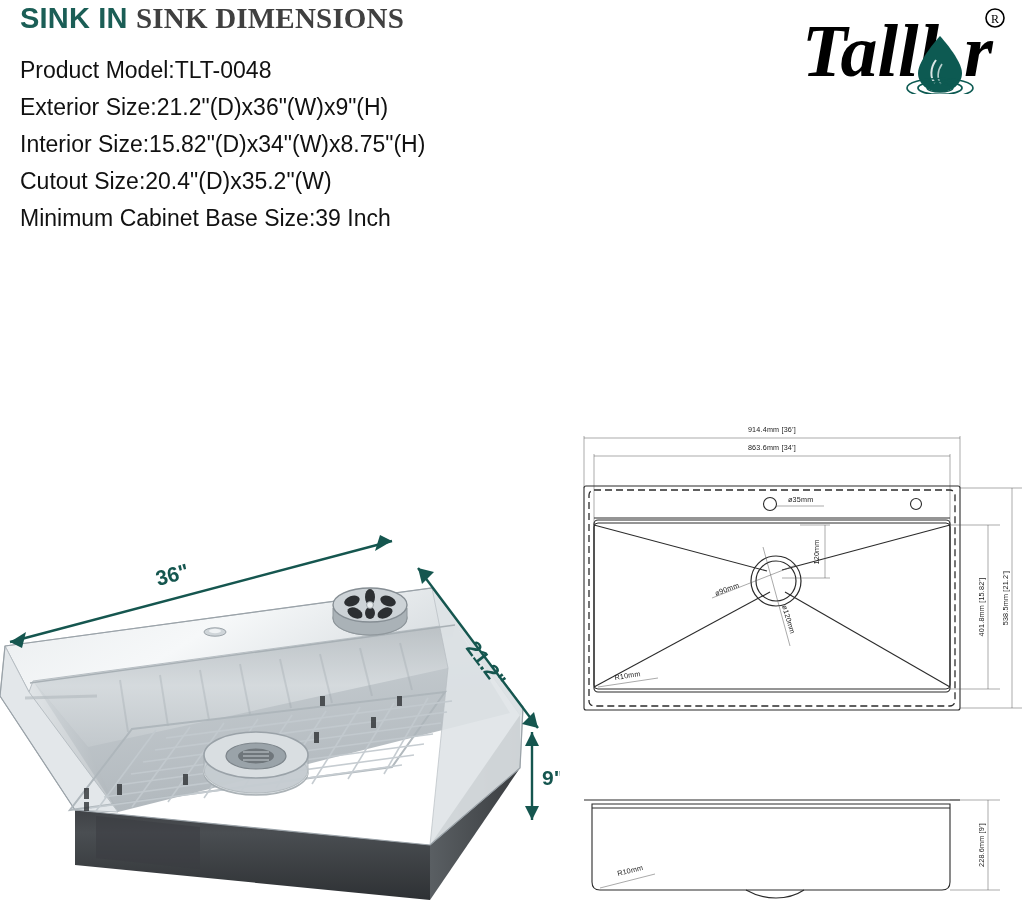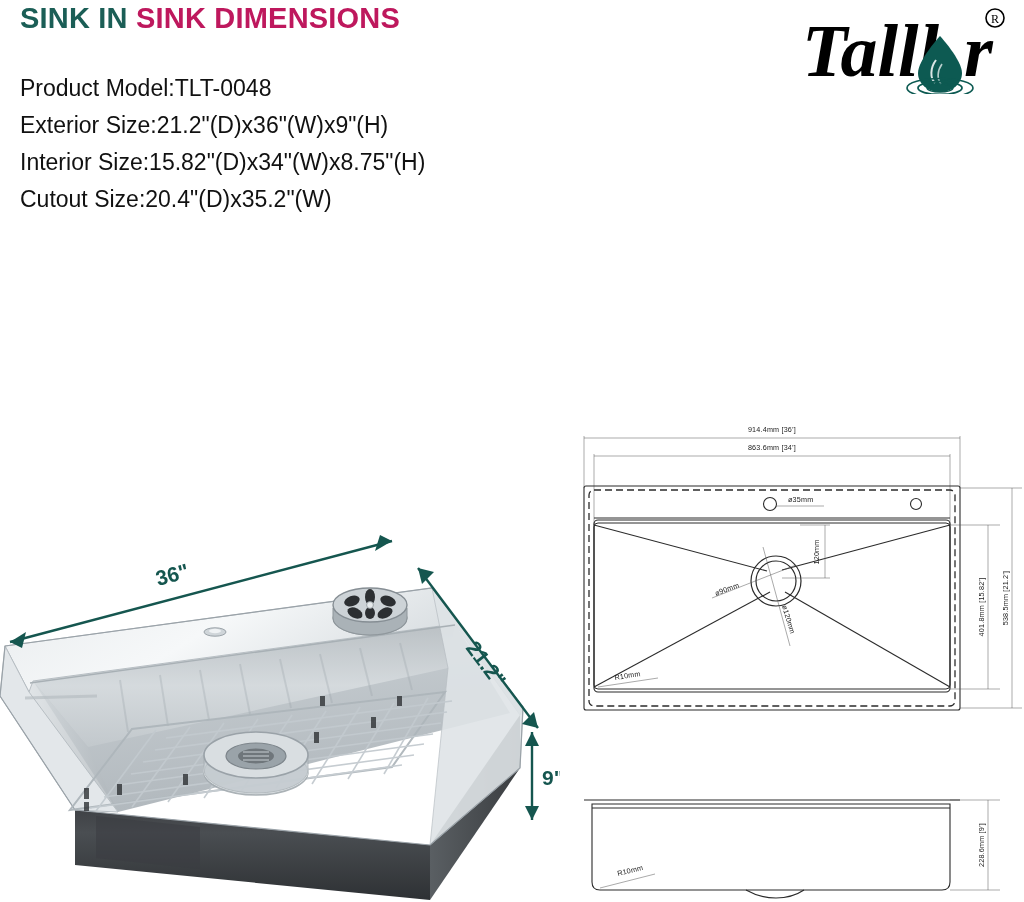--- a/index.html
+++ b/index.html
@@ -3,23 +3,23 @@
 <meta charset="utf-8">
 <style>
   html,body{margin:0;padding:0;background:#ffffff;}
   body{width:1024px;height:902px;position:relative;overflow:hidden;
        font-family:"Liberation Sans","DejaVu Sans",sans-serif;color:#000;}
 
   
   #header-title{position:absolute;left:20px;top:2px;font-size:29px;font-weight:bold;
     letter-spacing:.2px;white-space:nowrap;}
   #header-title .teal{color:#1b5e56;}
-  #header-title .blk{color:#be185d;}
-
-  #spec-list{position:absolute;left:20px;top:70px;width:620px;}
+  #header-title .blk{color:#404040;font-family:Liberation Serif, serif;}
+
+  #spec-list{position:absolute;left:20px;top:52px;width:620px;}
   .spec-line{font-size:23px;line-height:37px;white-space:nowrap;color:#111;}
 
   
   #logo{position:absolute;right:12px;top:2px;width:220px;height:92px;}
   #logo svg{display:block;}
 
   
   #sink-photo{position:absolute;left:0px;top:500px;width:560px;height:402px;}
   #sink-photo svg{display:block;}
 
@@ -41,20 +41,21 @@
 
 <div id="header-title">
   <span class="teal">SINK IN </span><span class="blk">SINK DIMENSIONS</span>
 </div>
 
 <div id="spec-list">
   <div class="spec-line">Product Model:TLT-0048</div>
   <div class="spec-line">Exterior Size:21.2"(D)x36"(W)x9"(H)</div>
   <div class="spec-line">Interior Size:15.82"(D)x34"(W)x8.75"(H)</div>
   <div class="spec-line">Cutout Size:20.4"(D)x35.2"(W)</div>
+  <div class="spec-line">Minimum Cabinet Base Size:39 Inch</div>
 </div>
 
 <div id="logo">
   <svg width="220" height="92" viewBox="0 0 220 92">
     <defs>
       <clipPath id="dropclip">
           <path d="M148 36 C148 36 168 60 168 72 C168 82 159 89 148 89 C137 89 128 82 128 72 C128 60 148 36 148 36 Z"></path>
         </clipPath>
     </defs>
 

